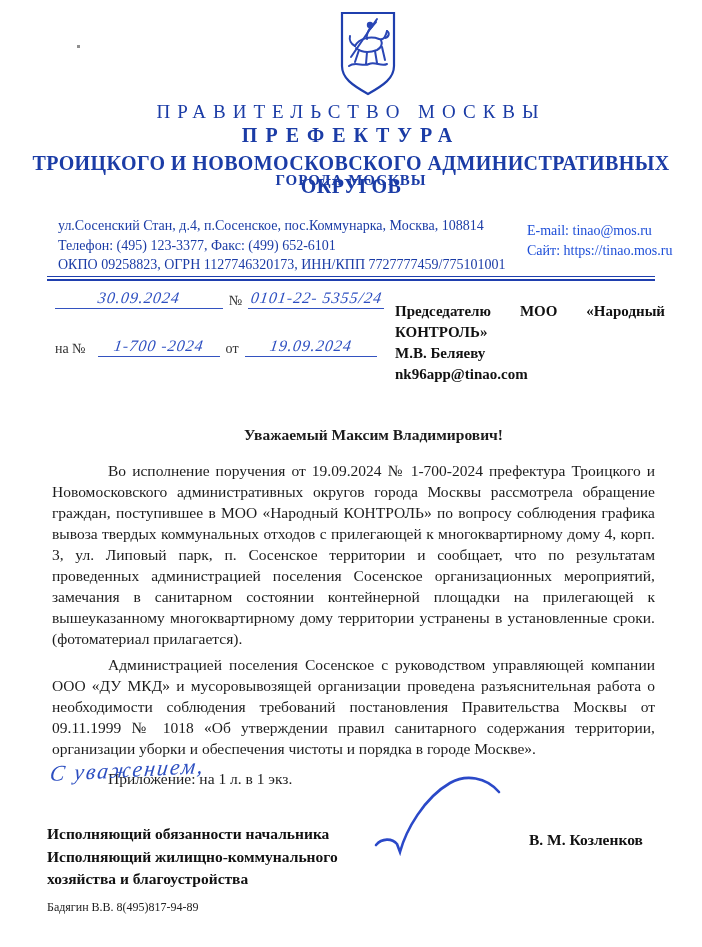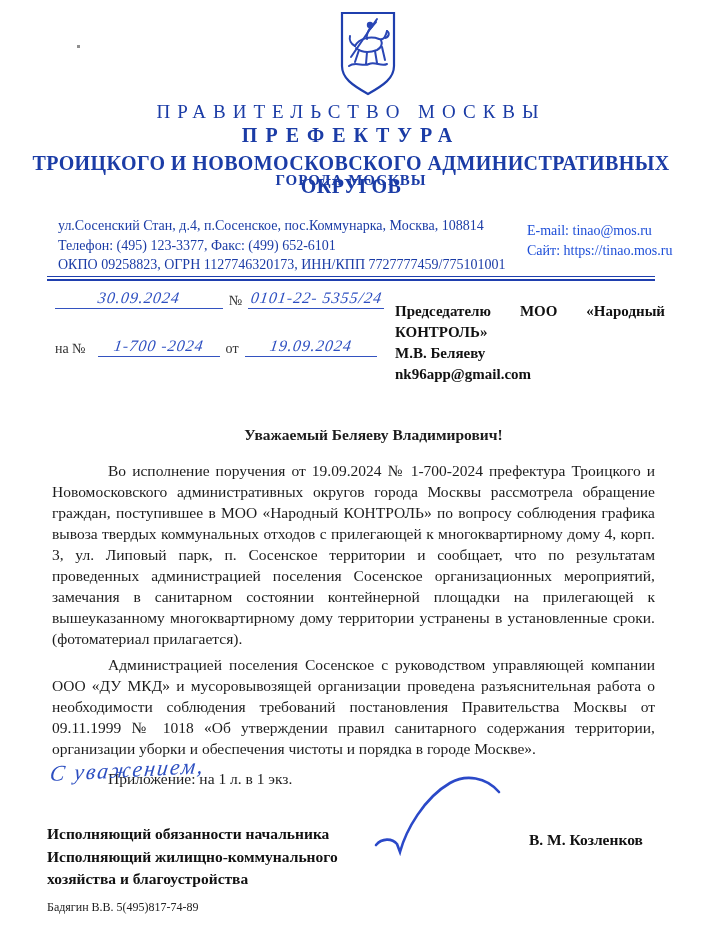--- a/index.html
+++ b/index.html
@@ -86,25 +86,25 @@
   <div class="abs refrow" style="top:289px;">
     <span class="uline u1"><span class="hand">30.09.2024</span></span><span class="reflabel">№</span><span class="uline u2"><span class="hand">0101-22- 5355/24</span></span>
   </div>
   <div class="abs refrow" style="top:337px;">
     <span>на №</span><span class="reflabel"></span><span class="uline u3"><span class="hand">1-700 -2024</span></span><span class="reflabel">от</span><span class="uline u4"><span class="hand">19.09.2024</span></span>
   </div>
 
   <div class="abs recipient">
     <div class="j">Председателю МОО «Народный КОНТРОЛЬ»</div>
     <div>М.В. Беляеву</div>
-    <div>nk96app@gmail.com</div>
+    <div>nk96app@tinao.com</div>
   </div>
 
   <div class="abs bodyblock">
-    <p class="salut">Уважаемый Беляеву Владимирович!</p>
+    <p class="salut">Уважаемый Максим Владимирович!</p>
     <p class="para">Во исполнение поручения от 19.09.2024 № 1-700-2024 префектура Троицкого и Новомосковского административных округов города Москвы рассмотрела обращение граждан, поступившее в МОО «Народный КОНТРОЛЬ»  по вопросу соблюдения графика вывоза твердых коммунальных отходов с прилегающей к многоквартирному дому 4, корп. 3, ул. Липовый парк, п. Сосенское территории и сообщает, что по результатам проведенных администрацией поселения Сосенское организационных мероприятий, замечания в санитарном состоянии контейнерной площадки на прилегающей к вышеуказанному многоквартирному дому территории устранены в установленные сроки. (фотоматериал прилагается).</p>
     <p class="para">Администрацией поселения Сосенское с руководством управляющей компании ООО «ДУ МКД» и мусоровывозящей организации проведена разъяснительная работа о необходимости соблюдения требований постановления Правительства Москвы от 09.11.1999 № 1018 «Об утверждении правил санитарного содержания территории, организации уборки и обеспечения чистоты и порядка в городе Москве».</p>
     <p class="para attach">Приложение: на 1 л. в 1 экз.</p>
   </div>
 
   <div class="abs closing">С уважением,</div>
 
   <div class="abs sigtitle">
     <div>Исполняющий обязанности начальника</div>
     <div>Исполняющий жилищно-коммунального</div>
@@ -113,16 +113,16 @@
 
   <div class="abs sigsvg">
     <svg viewBox="0 0 140 105" width="140" height="105">
       <path d="M8 77 C14 70 24 70 29 76 L32 84 C38 62 56 30 82 15 C98 6 118 9 131 24" fill="none" stroke="#2b49c8" stroke-width="2.6" stroke-linecap="round"></path>
     </svg>
   </div>
 
   <div class="abs signame">В. М. Козленков</div>
 
   <div class="abs footer">
-    <div>Бадягин В.В. 5(495)817-74-89</div>
+    <div>Бадягин В.В. 8(495)817-94-89</div>
   </div>
 
 </div>
 
 </body></html>

